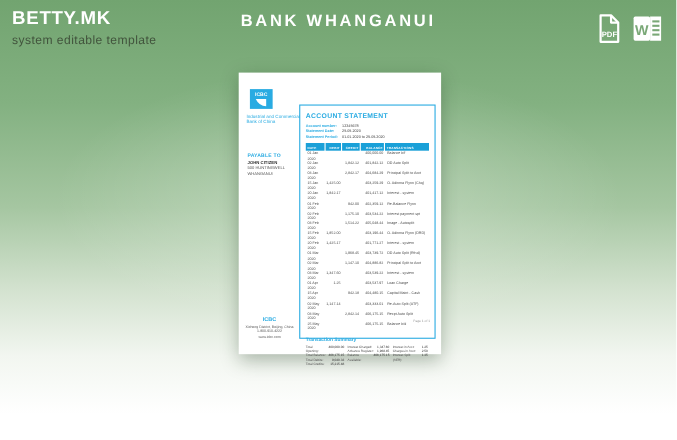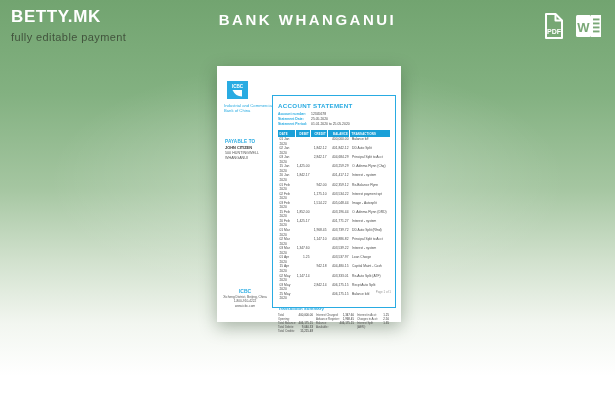--- a/index.html
+++ b/index.html
@@ -66,21 +66,21 @@
   .sentry{display:flex;justify-content:space-between;font-size:2.9px;line-height:4px;color:#555;}
   .sval{color:#333;margin-left:2px;white-space:nowrap;}
   .page-number{position:absolute;right:4px;bottom:13px;font-size:3px;color:#999;}
 </style>
 </head>
 <body>
 
 <div class="canvas">
 
   <div class="brand">BETTY.MK</div>
-  <div class="subtitle">fully editable payment</div>
+  <div class="subtitle">system editable template</div>
   <div class="page-title">BANK WHANGANUI</div>
 
   <div class="downloads">
     <span class="dl-btn">
       <svg width="24" height="28" viewBox="0 0 24 28">
         <path d="M4 2 h9.5 l6.5 6.5 V26 H4 Z" fill="none" stroke="#fff" stroke-width="2" stroke-linejoin="round"></path>
         <path d="M13.5 2 v6.5 H20" fill="none" stroke="#fff" stroke-width="2" stroke-linejoin="round"></path>
         <text x="12" y="22" font-size="7" font-weight="700" fill="#fff" text-anchor="middle">PDF</text>
       </svg>
     </span>

